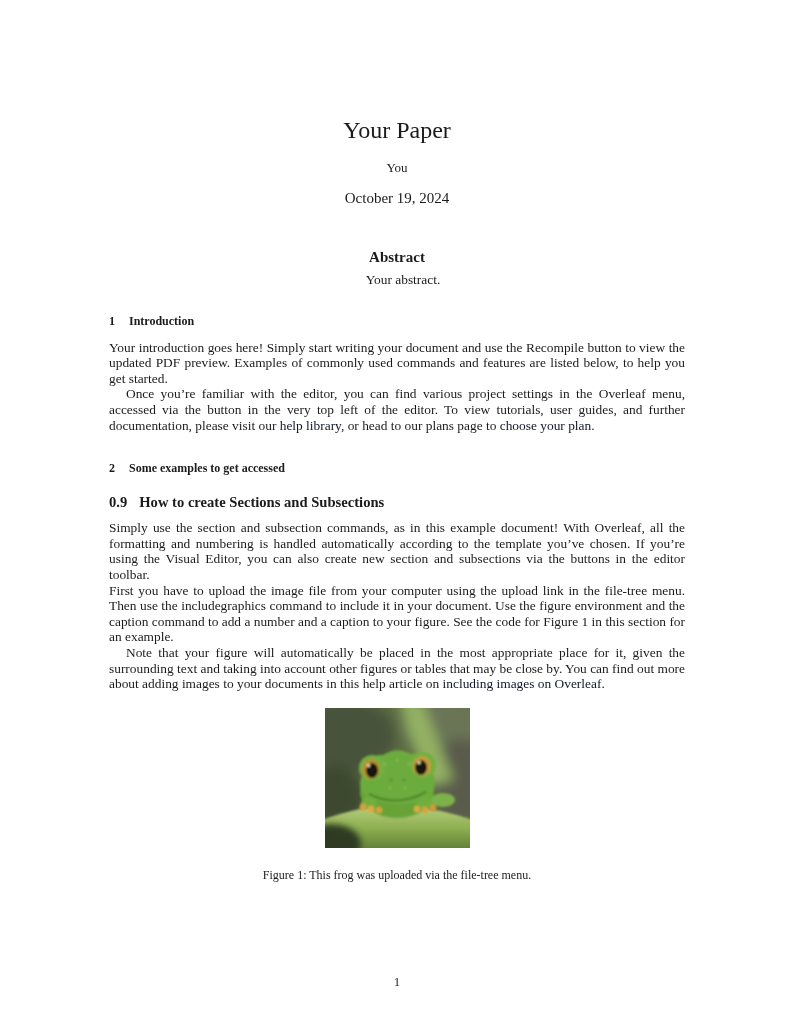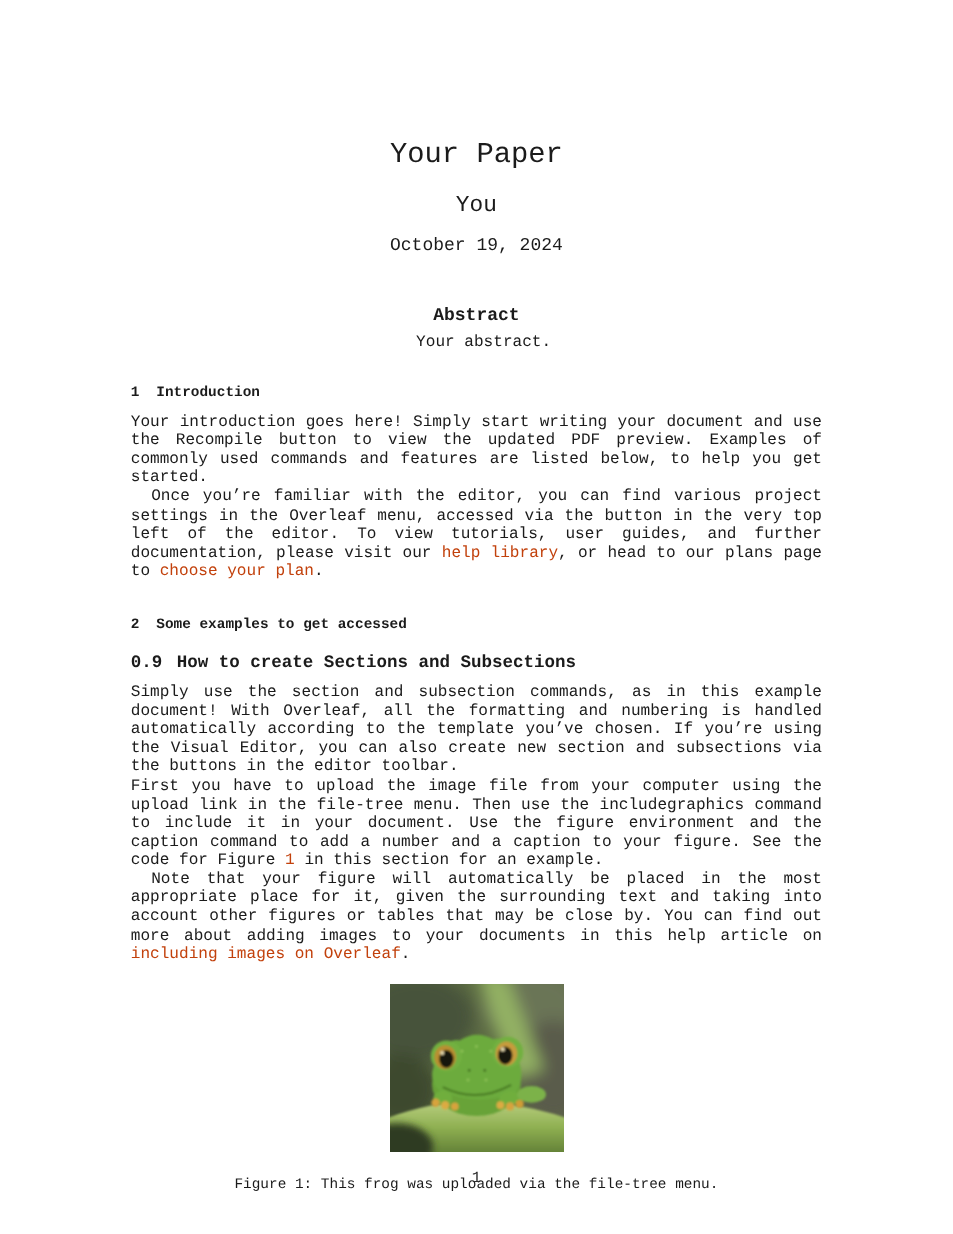--- a/index.html
+++ b/index.html
@@ -1,43 +1,43 @@
 <!DOCTYPE html>
 <html><head>
 <meta charset="utf-8">
 <style>
   html,body { margin:0; padding:0; background:#ffffff; }
   .page {
     position:relative;
     width:702px; height:1028px;
     background:#ffffff;
-    font-family:Liberation Mono, monospace;
+    font-family:Liberation Serif, serif;
     color:#1b1b1b;
     overflow:hidden;
     margin:0 auto;
     border-radius:19px;
   }
   .content { width:576px; margin:0 auto; padding-top:116px; }
 
   .title   { text-align:center; font-size:24px; line-height:28px; }
-  .author  { text-align:center; font-size:19px; margin-top:16px; }
+  .author  { text-align:center; font-size:13px; margin-top:16px; }
   .date    { text-align:center; font-size:15px; margin-top:14px; }
 
   .abstract-heading { text-align:center; font-weight:bold; font-size:15px; margin-top:42px; }
   .abstract-body    { margin:6px 36px 0 36px; font-size:13.4px; line-height:15.6px; text-indent:12px;text-align:center; }
 
   .sec-heading    { font-size:12px; font-weight:bold; margin:26px 0 11px 0; }
   .subsec-heading { font-size:14.6px; font-weight:bold; margin:22px 0 9px 0; }
   .sec-heading .sec-num    { margin-right:14px; }
   .subsec-heading .sec-num { margin-right:12px; }
 
   p.body-par { font-size:13.4px; line-height:15.6px; text-align:justify; margin:0; }
   p.body-par.indent { text-indent:17px; }
 
-  a.doclink { color:#c2410c; text-decoration:none; cursor:pointer; }
+  a.doclink { color:#0f172a; text-decoration:none; cursor:pointer; }
 
   .figure-block { margin-top:16px; text-align:center; }
   .figure-block svg { display:block; margin:0 auto; width:145px; height:140px; }
   .figure-caption { text-align:center; font-size:12px; margin-top:20px; }
 
   .page-footer {
     position:absolute; left:0; right:0; top:974px;
     text-align:center; font-size:13px; color:#2a2a2a;
   }
 </style>

